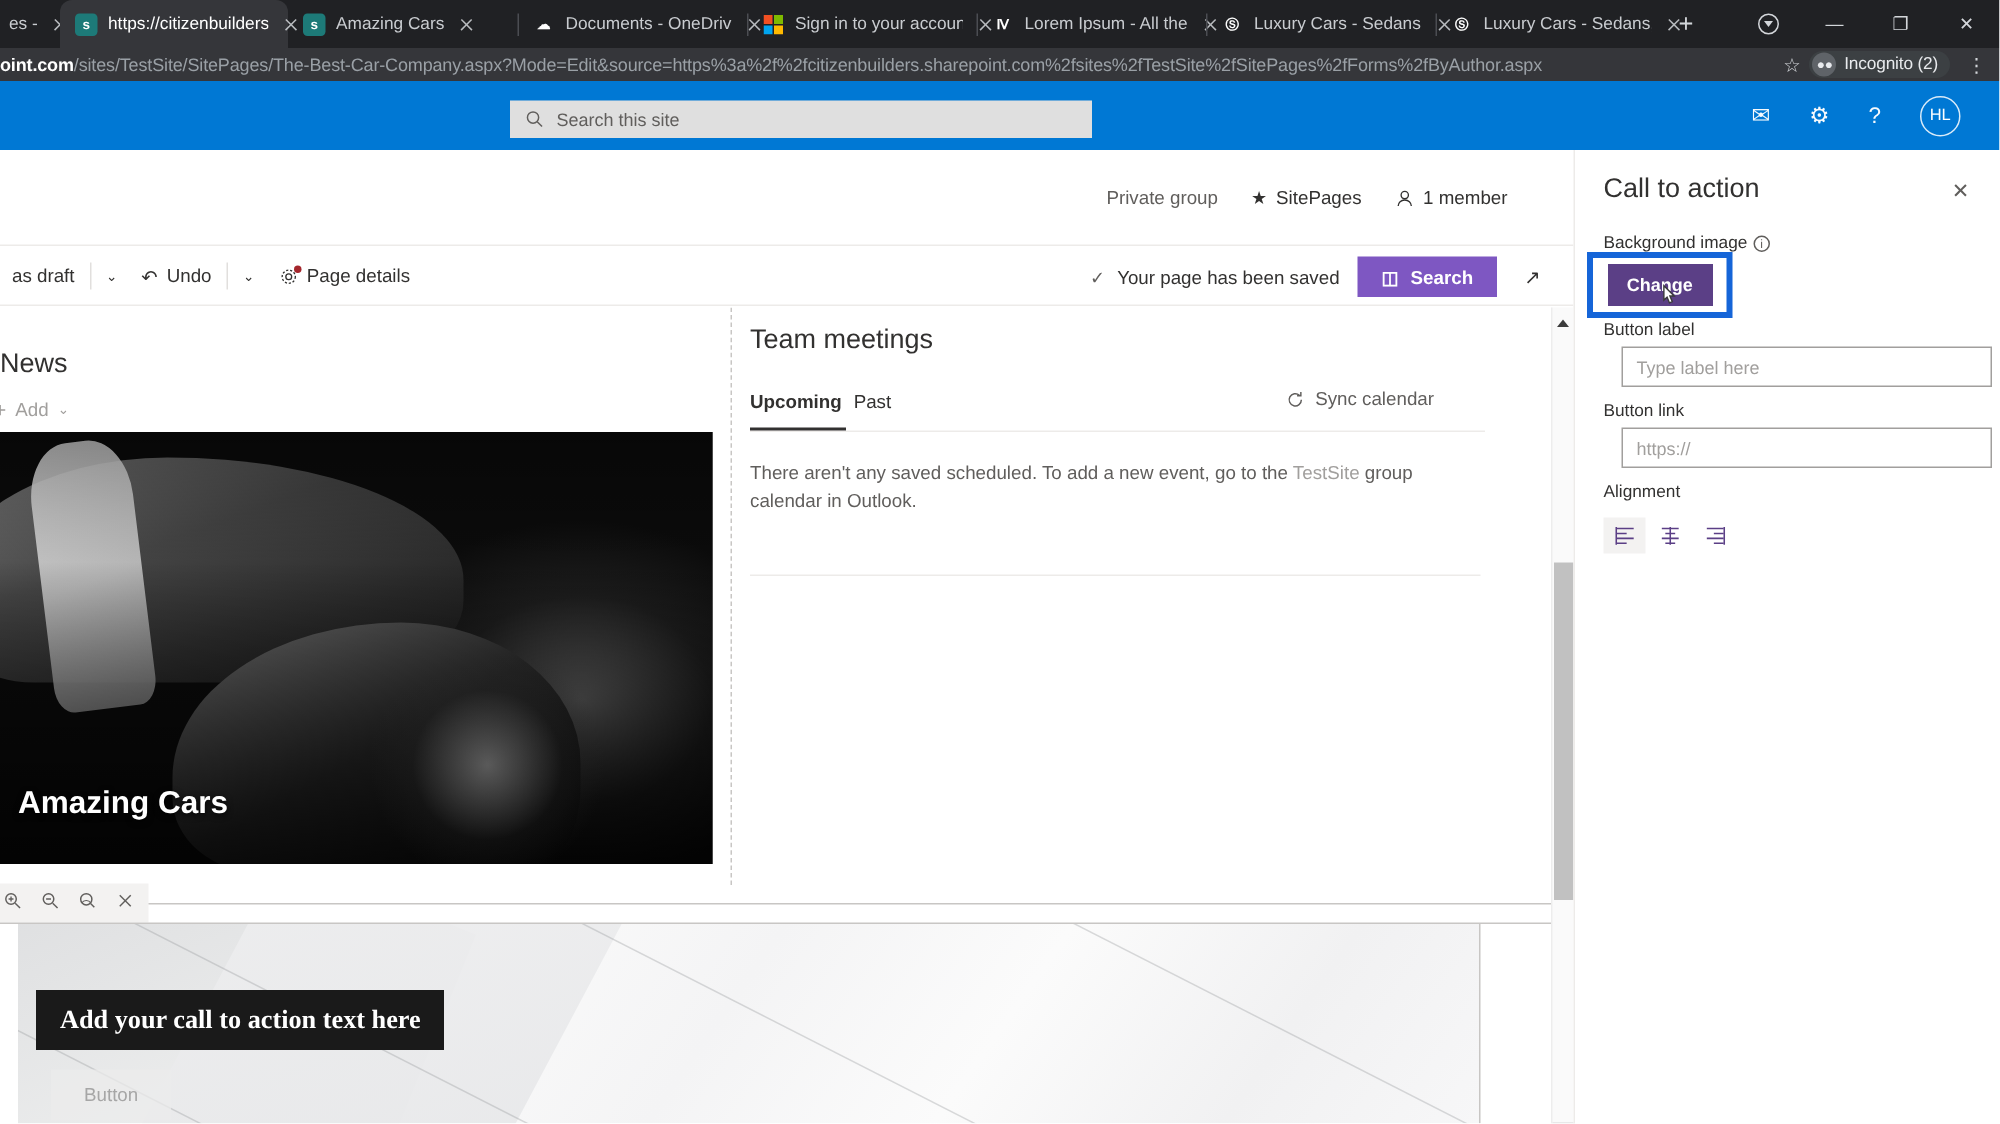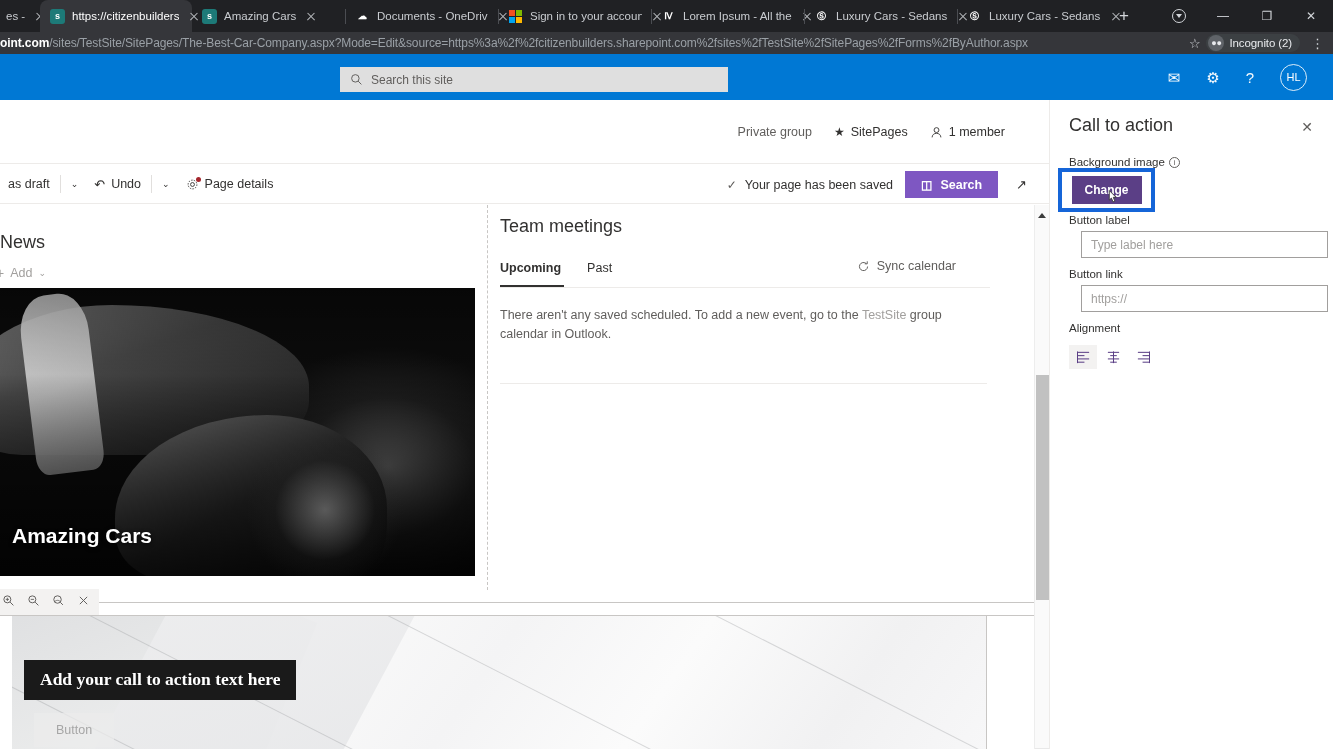--- a/index.html
+++ b/index.html
@@ -228,21 +228,21 @@
     position: absolute; left: 24px; bottom: 28px;
     color: #fff; font-size: 21px; font-weight: 700;
     text-shadow: 0 1px 4px rgba(0,0,0,.85);
   }
 
   
   .ev { position: absolute; left: 500px; top: 0; width: 490px; }
   .ev-h { font-size: 18px; color: #323130; margin-top: 11px; }
   .ev-tabs {
     margin-top: 24px; display: flex; align-items: center;
-    gap: 26px; font-size: 12.5px; color: #323130;
+    gap: 8px; font-size: 12.5px; color: #323130;
     border-bottom: 1px solid #edebe9; padding-bottom: 10px; position: relative;
   }
   .ev-tab { padding-bottom: 2px; }
   .ev-tab.sel { font-weight: 600; }
   .ev-tab.sel::after {
     content: ""; position: absolute; left: 0; bottom: 0px;
     width: 64px; height: 2px; background: #323130;
   }
   .ev-sync {
     position: absolute; right: 34px; top: -2px;

